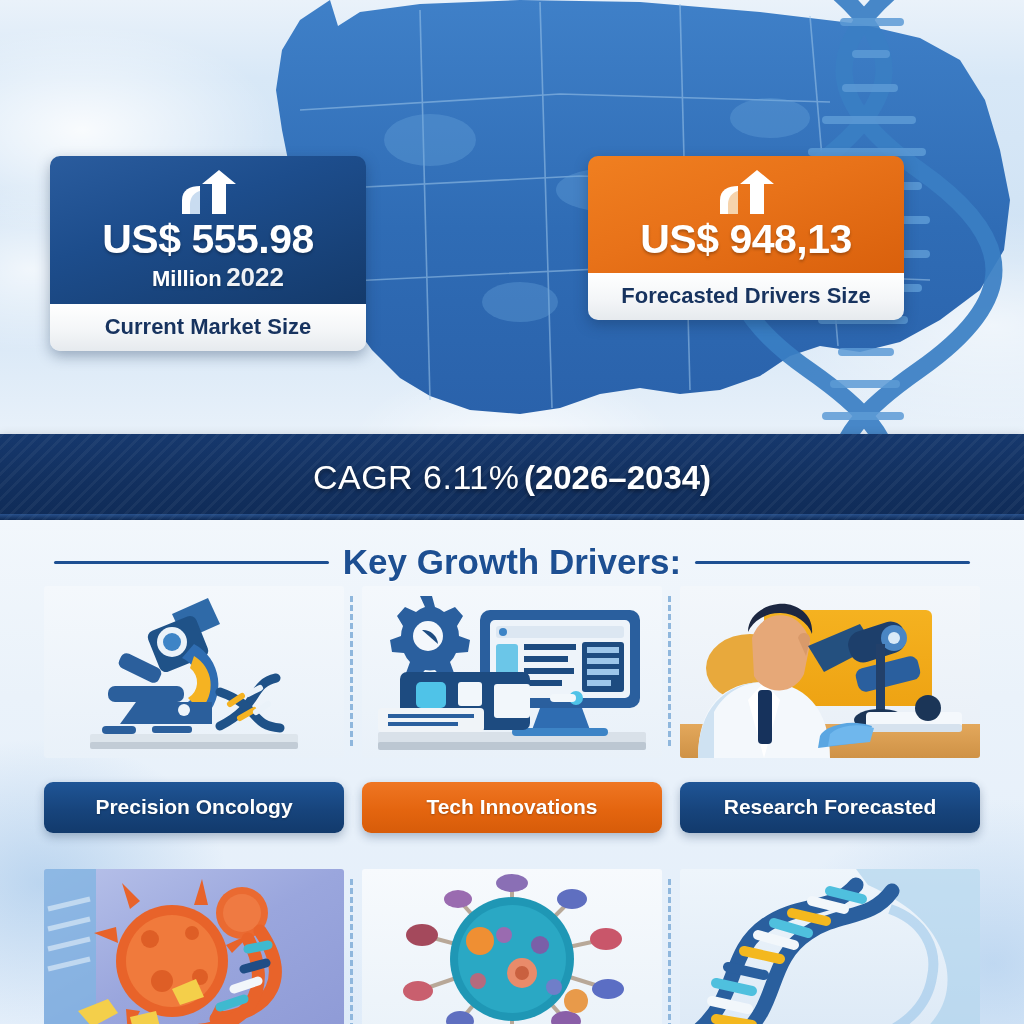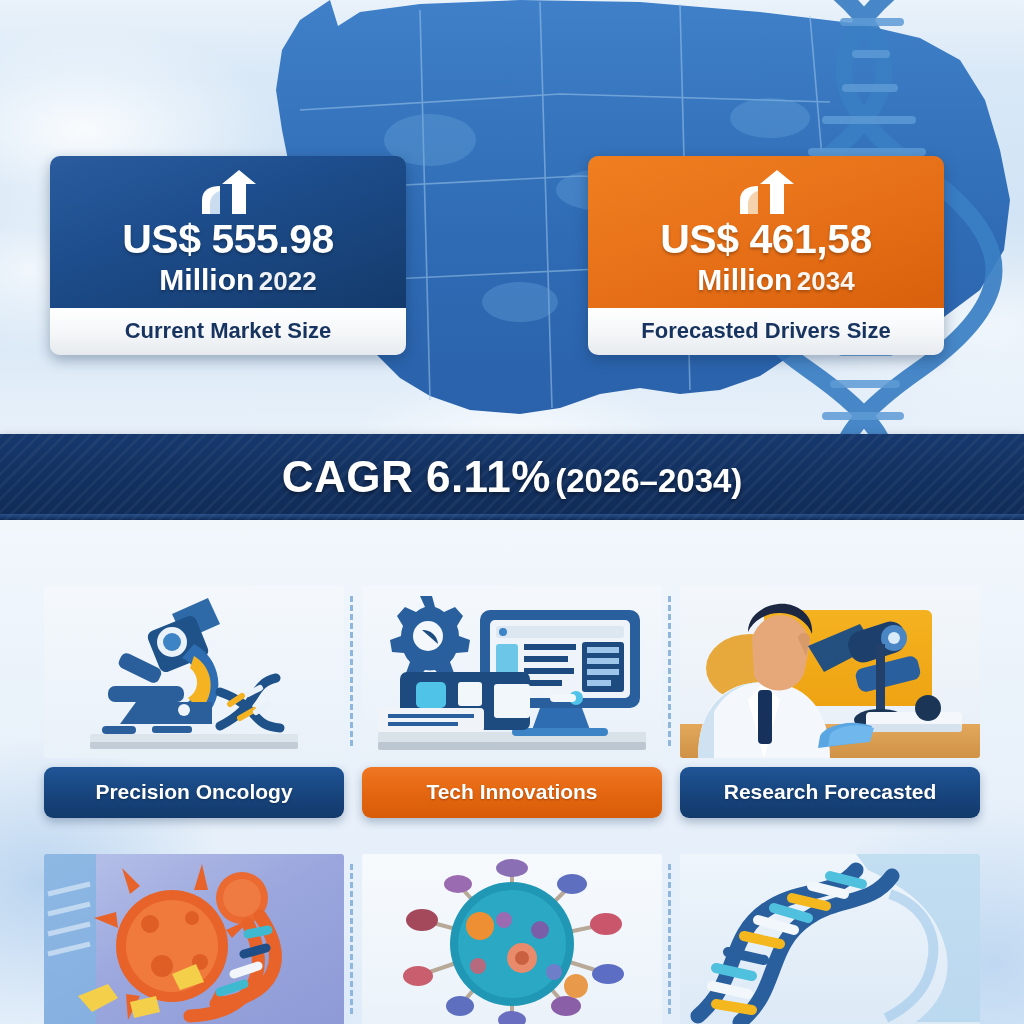--- a/index.html
+++ b/index.html
@@ -23,21 +23,21 @@
       radial-gradient(ellipse 280px 150px at 8% 30%, rgba(255,255,255,.85), rgba(255,255,255,0) 70%),
       radial-gradient(ellipse 200px 120px at 3% 62%, rgba(255,255,255,.7), rgba(255,255,255,0) 70%),
       radial-gradient(ellipse 320px 160px at 97% 75%, rgba(255,255,255,.6), rgba(255,255,255,0) 70%),
       radial-gradient(ellipse 240px 130px at 50% 105%, rgba(255,255,255,.7), rgba(255,255,255,0) 70%);
   }
   .map-layer { position:absolute; left:0; top:-10px; width:1024px; height:440px; }
   .dna-layer { position:absolute; right:-10px; top:-30px; width:330px; height:500px; }
 
   
   .card {
-    position:absolute; width:356px;
+    position:absolute; width:316px;
     border-radius:10px;
     box-shadow:0 5px 14px rgba(16,42,78,.35);
     overflow:hidden;
   }
   .card-top {
     padding:14px 10px 12px;
     text-align:center;
     position:relative;
   }
   .card.blue .card-top { background:linear-gradient(160deg,#2a5c9e 0%, #1d4d8c 40%, #143a6b 100%); }
@@ -47,21 +47,21 @@
     font-size:41px; font-weight:bold; color:#ffffff;
     letter-spacing:-0.5px; line-height:1.05;
     text-shadow:0 2px 3px rgba(0,0,0,.28);
     white-space:nowrap;
   }
   .card-value .cur { font-weight:bold; }
   .card-sub {
     margin-top:2px; color:#ffffff; line-height:1.1;
     text-shadow:0 2px 3px rgba(0,0,0,.28); white-space:nowrap;
   }
-  .card-sub .mil { font-size:30px; font-weight:bold;margin-left:20px; }
+  .card-sub .mil { font-size:22px; font-weight:bold;margin-left:20px; }
   .card-sub .yr  { font-size:26px; font-weight:bold; opacity:.93; }
   .card-foot {
     background:linear-gradient(to bottom,#ffffff 0%, #f4f6f8 55%, #e6eaee 100%);
     color:#17335f; font-size:22px; font-weight:bold;
     text-align:center; padding:10px 6px 11px;
     white-space:nowrap;
   }
   #card-left  { left:50px;  top:156px; }
   #card-right { left:588px; top:156px; }
 
@@ -78,21 +78,21 @@
     background:repeating-linear-gradient(135deg, rgba(255,255,255,.045) 0 3px, rgba(255,255,255,0) 3px 9px);
   }
   .cagr-band::after {
     content:""; position:absolute; left:0; bottom:0; width:100%; height:6px;
     background:linear-gradient(to bottom, rgba(60,110,180,.55), rgba(30,70,130,0));
   }
   .cagr-text {
     position:relative; color:#ffffff; white-space:nowrap;
     text-shadow:0 2px 4px rgba(0,0,0,.45);
   }
-  .cagr-text .big { font-size:44px; font-weight:bold; letter-spacing:.5px; }
+  .cagr-text .big { font-size:34px; font-weight:normal; letter-spacing:.5px; }
   .cagr-text .years { font-size:33px; font-weight:bold; }
 
   
   .drivers {
     position:absolute; left:0; top:520px; width:1024px; height:504px;
     background:linear-gradient(to bottom,#f2f7fc 0%, #eaf2fa 35%, #e3eefa 100%);
     overflow:hidden;
   }
   .drivers-bg {
     position:absolute; inset:0;
@@ -114,21 +114,21 @@
 
   .grid { position:absolute; left:44px; top:66px; width:936px; }
   .row { display:flex; gap:18px; }
   .row + .row { margin-top:36px; }
   .cellwrap { width:300px; position:relative; }
   .art {
     height:172px; width:100%; position:relative; overflow:hidden;
     border-radius:3px;
   }
   .chip {
-    margin-top:9px;
+    margin-top:24px;
     border-radius:9px;
     text-align:center;
     color:#fff; font-size:21px; font-weight:bold;
     padding:13px 6px 14px;
     white-space:nowrap;
     box-shadow:0 4px 10px rgba(20,50,90,.3);
     text-shadow:0 1px 2px rgba(0,0,0,.3);
   }
   .chip.blue   { background:linear-gradient(to bottom,#1f5596 0%,#17447c 55%,#123a6c 100%); }
   .chip.orange { background:linear-gradient(to bottom,#ef7623 0%,#e4650f 55%,#d75c09 100%); }
@@ -230,41 +230,42 @@
 
   <div class="card orange" id="card-right">
     <div class="card-top">
       <svg class="arrow-icon" width="60" height="44" viewBox="0 0 60 44">
         <path fill="#ffffff" d="M34,44 V14 H24 L41,0 L58,14 H48 V44 Z"></path>
         <path fill="#ffffff" d="M4,44 V30 C4,20 12,16 22,16 V44 Z"></path>
         <path fill="#f6d3ac" d="M12,34 C12,27 17,22 22,21 V44 H12 Z"></path>
       </svg>
       <div class="card-value">
         <span class="cur">US$</span>
-        <span>461,58</span>
-      </div>
-      <div class="card-sub">
-        <span class="mil">Million</span>
-        <span class="yr">2034</span>
+        <span>948,13</span>
       </div>
     </div>
     <div class="card-foot">Forecasted Drivers Size</div>
   </div>
 </div>
 
 <div class="cagr-band">
   <div class="cagr-text">
     <span class="big">CAGR 6.11%</span>
     <span class="years">(2026–2034)</span>
   </div>
 </div>
 
 <div class="drivers">
   <div class="drivers-bg"></div>
 
+  <div class="dr-heading">
+    <div class="rule"></div>
+    <div class="txt">Key Growth Drivers:</div>
+    <div class="rule"></div>
+  </div>
 
   <div class="grid">
 
     <div class="row">
 
       <div class="cellwrap">
         <div class="art bg-lab">
           <svg width="100%" height="100%" viewBox="0 0 300 172" preserveAspectRatio="xMidYMax meet">
             <g>
               <rect x="46" y="148" width="208" height="13" rx="2" fill="#dde5ec"></rect>

